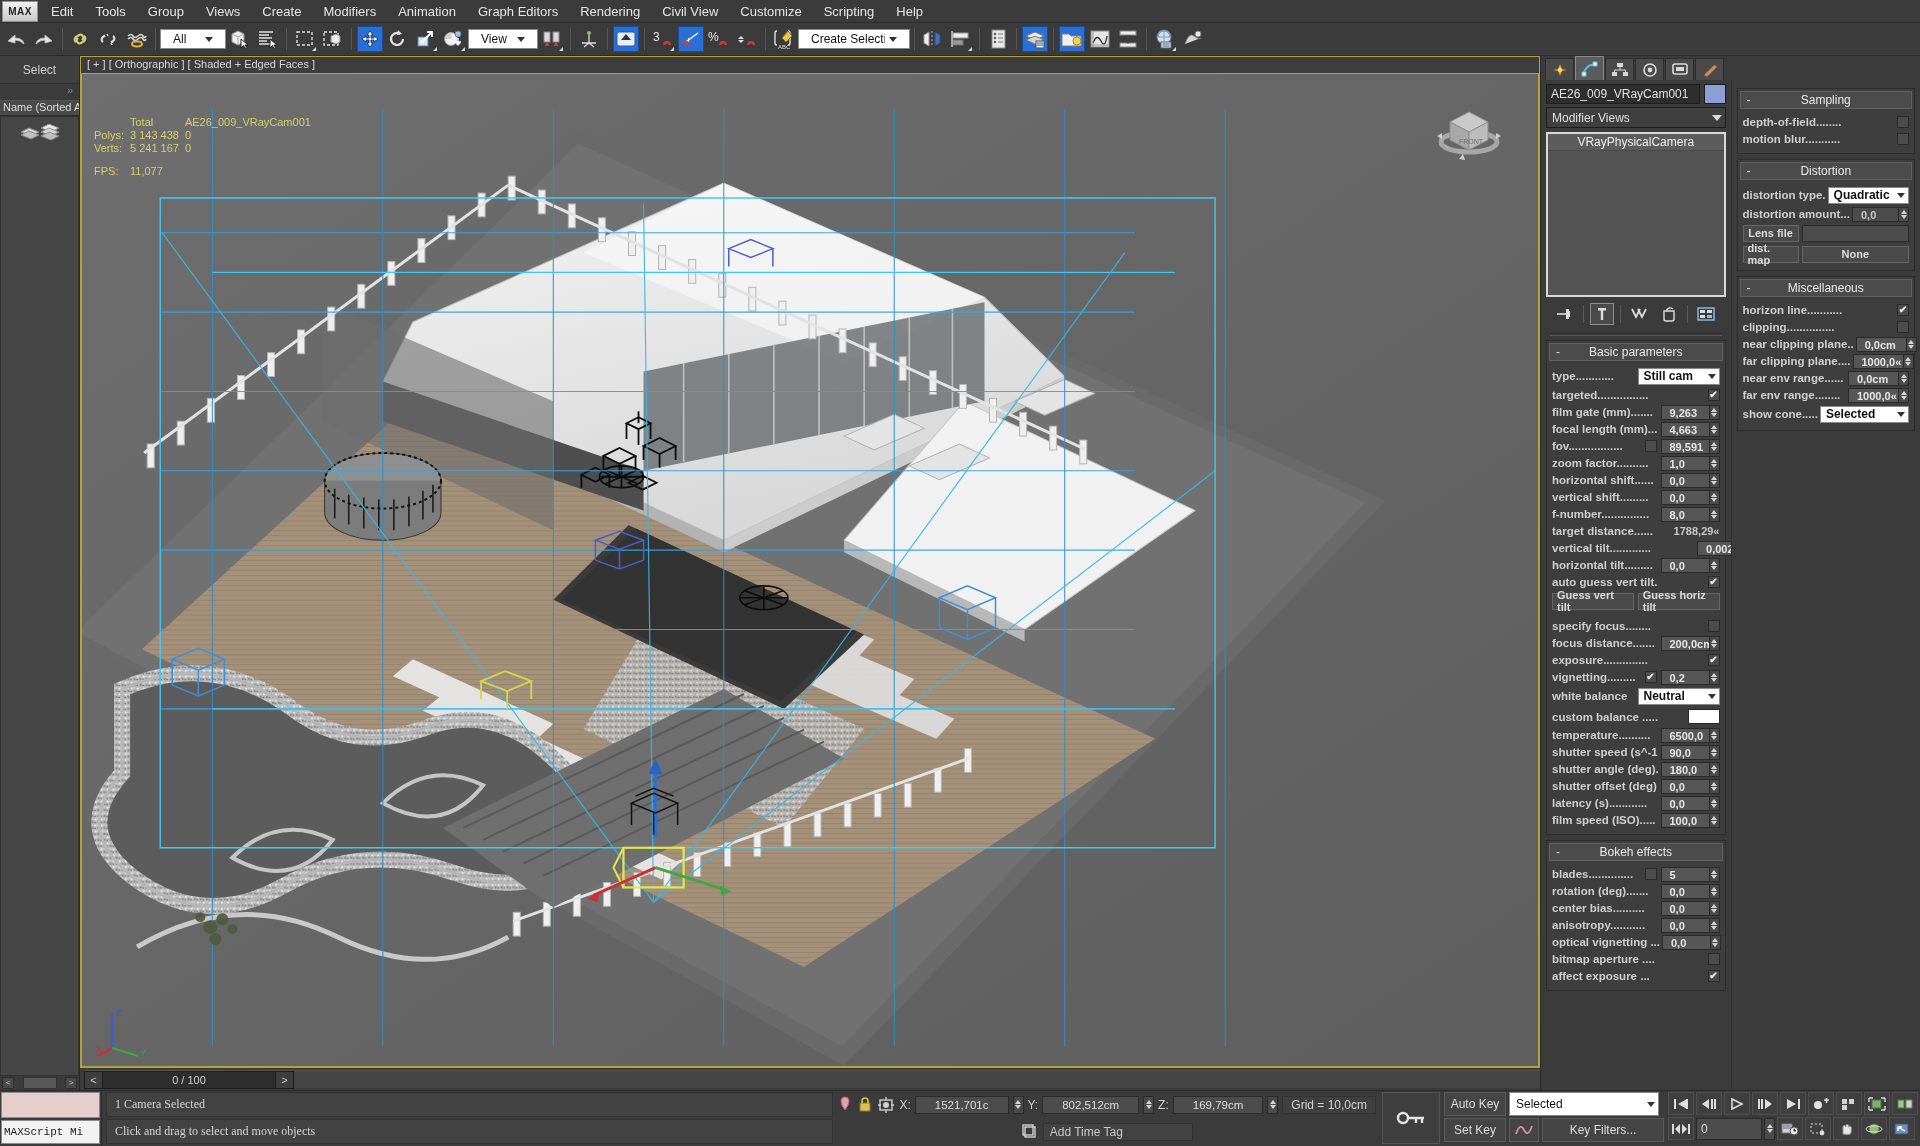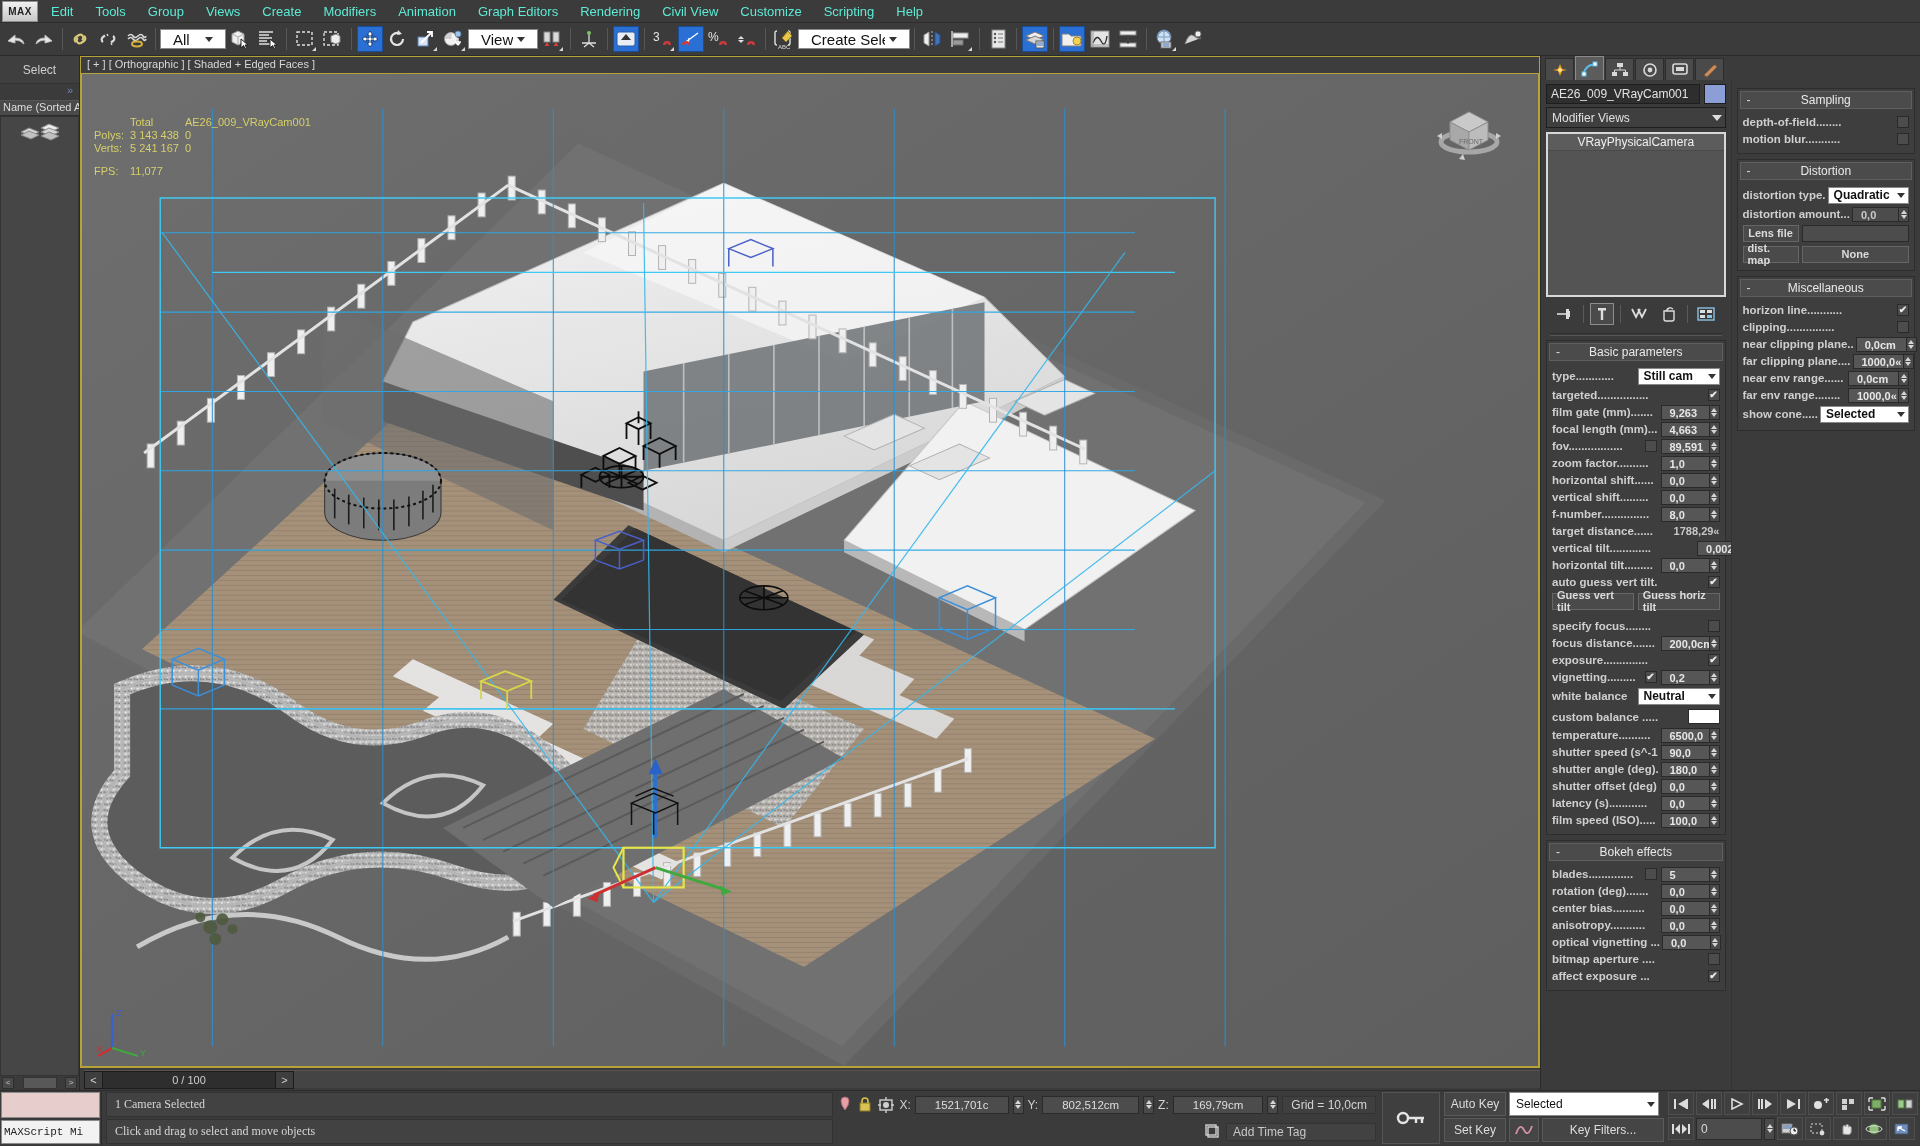--- a/index.html
+++ b/index.html
@@ -9,29 +9,29 @@
     font-family:"Liberation Sans", sans-serif;
     font-size:12px; color:#d2d2d2;
     -webkit-font-smoothing:antialiased;
   }
   .app{ position:relative; width:1920px; height:1146px; display:flex; flex-direction:column; background:#3d3d3d; }
 
   
   .menubar{ height:23px; background:#3b3b3b; display:flex; align-items:center; flex:0 0 23px; border-bottom:1px solid #2e2e2e;}
   .maxbtn{ width:36px; height:21px; margin:1px 2px 1px 2px; background:linear-gradient(#f0f0f0,#c9c9c9); border:1px solid #8f8f8f;
            display:flex; align-items:center; justify-content:center; color:#222; font-size:10px; font-weight:bold; letter-spacing:.5px;}
-  .menuitem{ padding:3px 11px; font-size:13px; color:#5eead4; cursor:default;}
+  .menuitem{ padding:3px 11px; font-size:13px; color:#e5e5e5; cursor:default;}
 
   
   .toolbar{ height:33px; background:#3b3b3b; display:flex; align-items:center; flex:0 0 33px; padding-left:2px; border-bottom:1px solid #2a2a2a;}
   .tbtn{ width:26px; height:26px; margin:0 1px; display:flex; align-items:center; justify-content:center;
          border:1px solid transparent; position:relative; }
   .tbtn.on{ background:#2a6fd4; border:1px solid #1b4c96;}
   .tsep{ width:1px; height:22px; background:#2b2b2b; margin:0 4px; border-right:1px solid #575757;}
-  .tcombo{ height:20px; background:#fff; border:1px solid #8a8a8a; color:#111; font-size:15px;
+  .tcombo{ height:20px; background:#fff; border:1px solid #8a8a8a; color:#111; font-size:12px;
            display:flex; align-items:center; padding:0 12px; justify-content:space-between; }
   .tcombo .cv{ overflow:hidden; white-space:nowrap;}
   .caret{ width:0;height:0;border-left:4px solid transparent;border-right:4px solid transparent;border-top:5px solid #333; margin-left:4px;}
   .corner{ position:absolute; right:1px; bottom:0px; width:0;height:0;
            border-left:4px solid transparent; border-bottom:4px solid #d8d8d8;}
 
   
   .body{ flex:1; display:flex; min-height:0;}
 
   
@@ -1365,21 +1365,21 @@
             <i class="d"></i>
           </div>
         <span class="coordlbl">Z:</span>
         <div class="coordfield">169,79cm</div>
         <div class="spinner" style="height:18px">
             <i class="u"></i>
             <i class="d"></i>
           </div>
         <div class="gridlbl">Grid = 10,0cm</div>
       </div>
-      <div class="srow" style="justify-content:flex-end">
+      <div class="srow" style="justify-content:center">
         <div>
           <svg width="18" height="18" viewBox="0 0 18 18">
               <rect x="4" y="4" width="10" height="10" fill="none" stroke="#d2d2d2" stroke-width="1.4"></rect>
               <rect x="2" y="2" width="10" height="10" fill="none" stroke="#d2d2d2" stroke-width="1.4"></rect>
             </svg>
         </div>
         <div class="tagfield">Add Time Tag</div>
       </div>
     </div>
 

